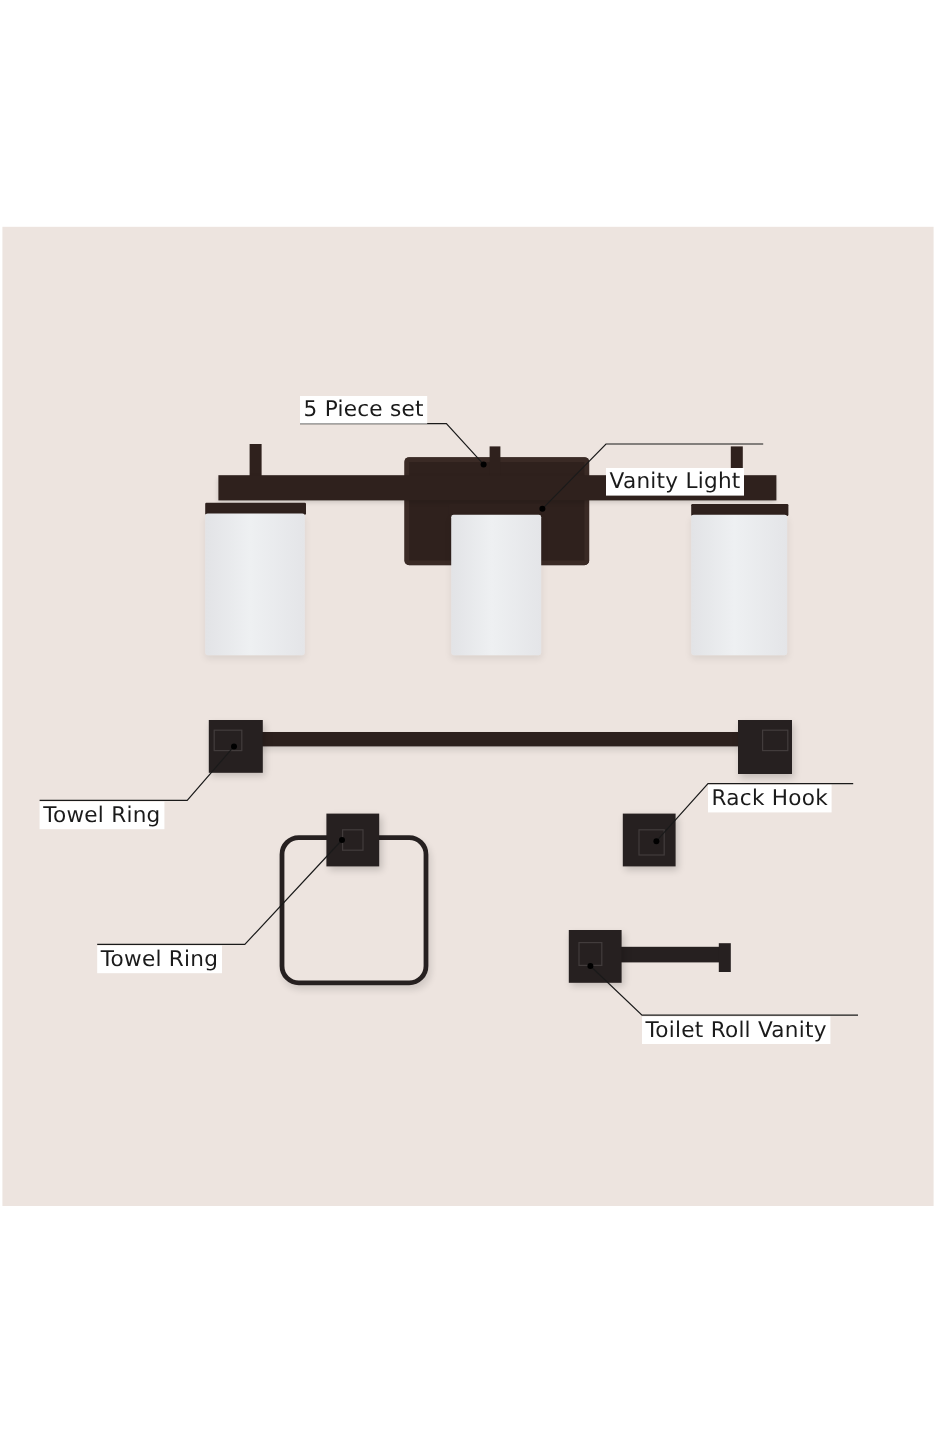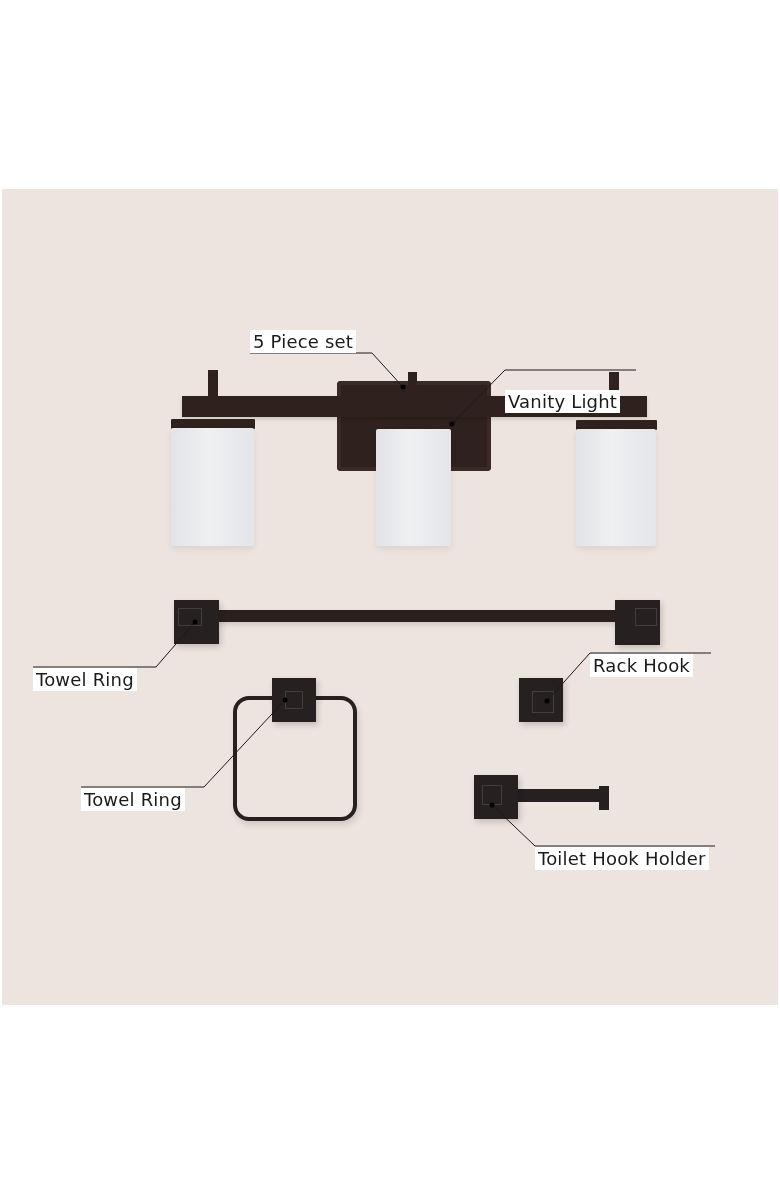--- a/index.html
+++ b/index.html
@@ -82,13 +82,13 @@
     <circle cx="285" cy="700" r="2.5"></circle>
     <circle cx="492" cy="805" r="2.5"></circle>
   </g>
 </svg>
 
 <div class="label" style="left:250px;top:330px;">5 Piece set</div>
 <div class="label" style="left:505px;top:346px;margin-top:44px;">Vanity Light</div>
 <div class="label" style="left:33px;top:668px;">Towel Ring</div>
 <div class="label" style="left:590px;top:654px;">Rack Hook</div>
 <div class="label" style="left:81px;top:788px;">Towel Ring</div>
-<div class="label" style="left:535px;top:847px;">Toilet Hook Holder</div>
+<div class="label" style="left:535px;top:847px;">Toilet Roll Vanity</div>
 
 </body></html>

